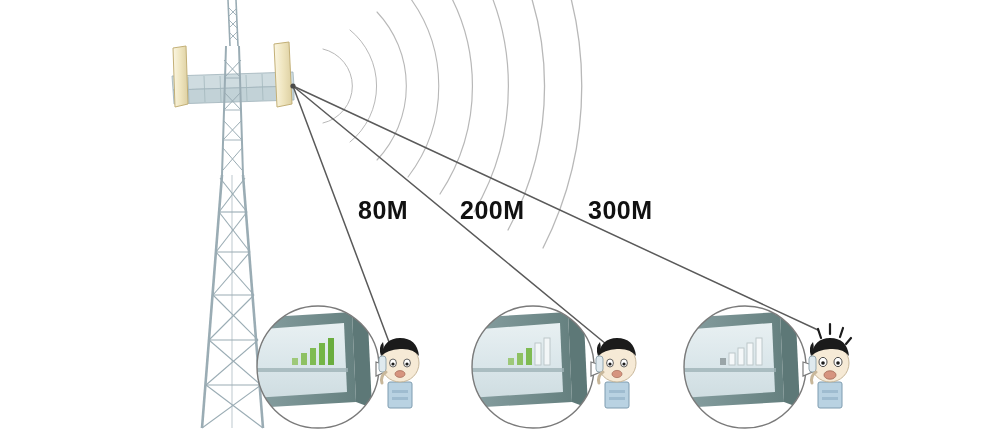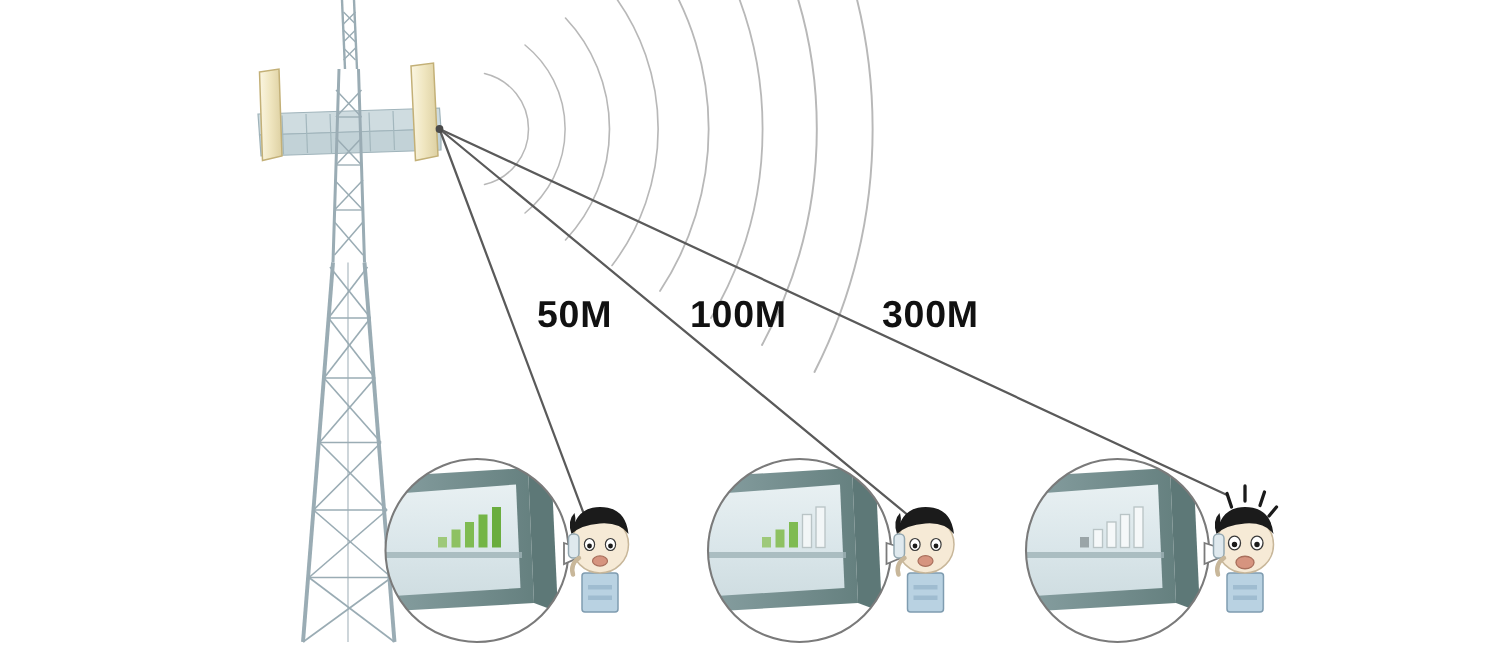--- a/index.html
+++ b/index.html
@@ -261,15 +261,15 @@
       <ellipse cx="838" cy="362" rx="4" ry="4.6" fill="#ffffff" stroke="#3a3a3a" stroke-width="0.9"></ellipse>
       <circle cx="823" cy="363" r="1.8" fill="#1b1b1b"></circle>
       <circle cx="838" cy="363" r="1.8" fill="#1b1b1b"></circle>
       <ellipse cx="830" cy="375" rx="6" ry="4.2" fill="#d6947f" stroke="#a9705d" stroke-width="0.9"></ellipse>
       <rect x="809" y="356" width="7" height="16" rx="3" fill="#dfe9ee" stroke="#93a7b0" stroke-width="1"></rect>
       <path d="M 816 372 q -6 4 -4 11" fill="none" stroke="#c8b79a" stroke-width="3" stroke-linecap="round"></path>
     </g>
   </svg>
 </div>
 
-<div class="dist-label" style="left:358px;top:196px;">50M</div>
-<div class="dist-label" style="left:460px;top:196px;">100M</div>
+<div class="dist-label" style="left:358px;top:196px;">80M</div>
+<div class="dist-label" style="left:460px;top:196px;">200M</div>
 <div class="dist-label" style="left:588px;top:196px;">300M</div>
 
 </body></html>

